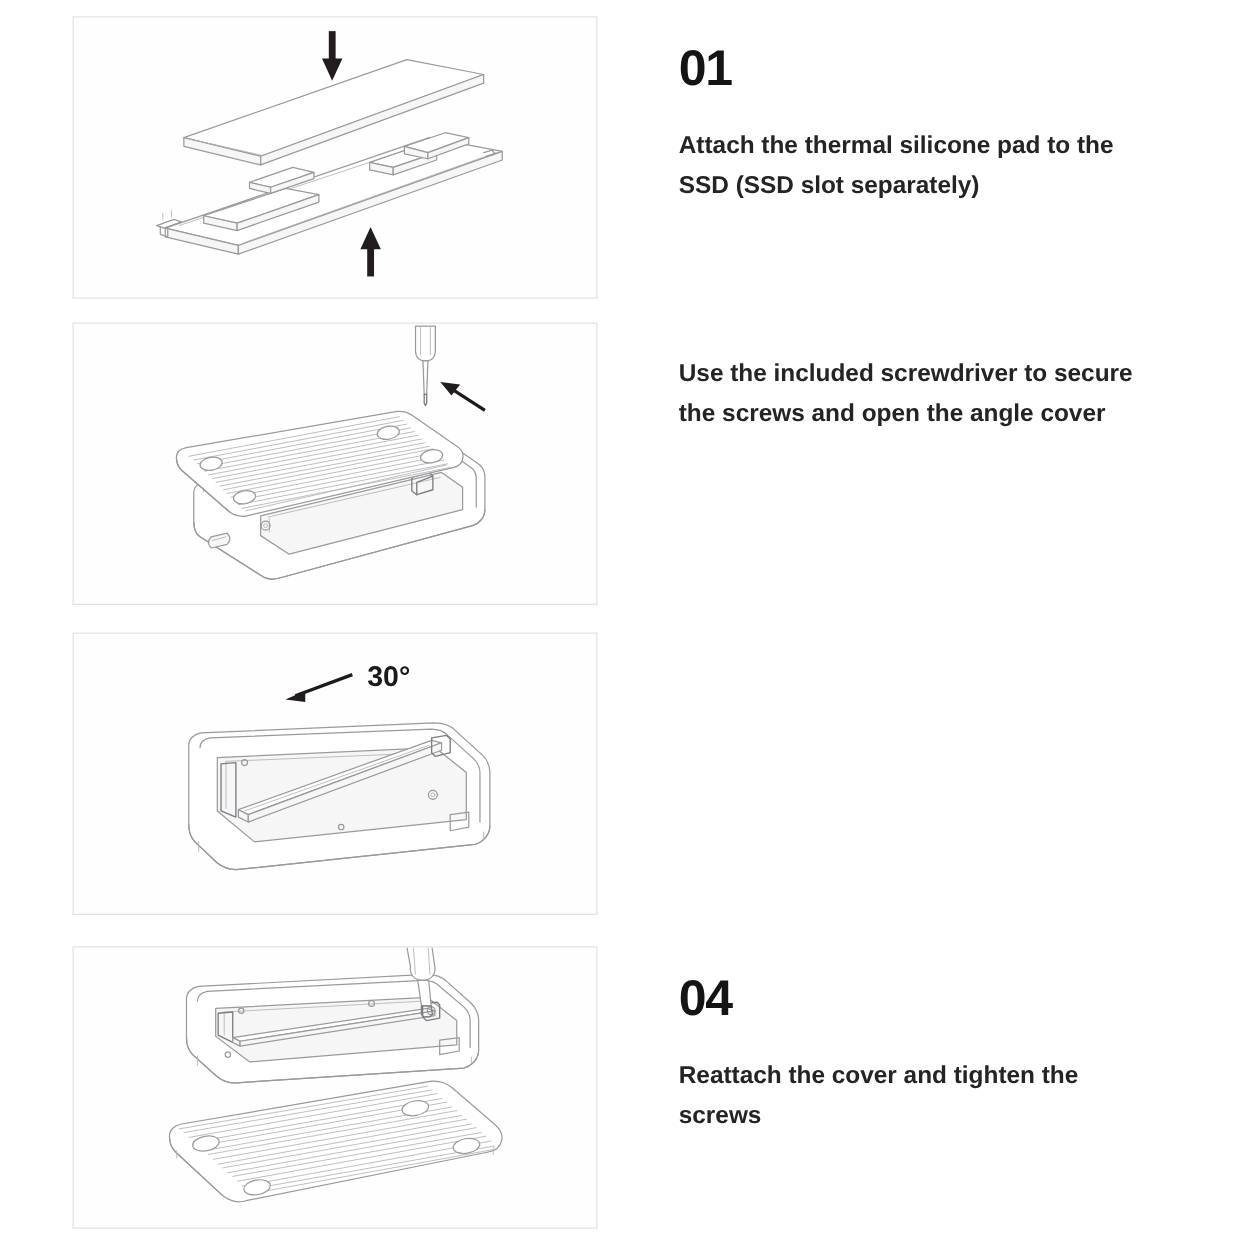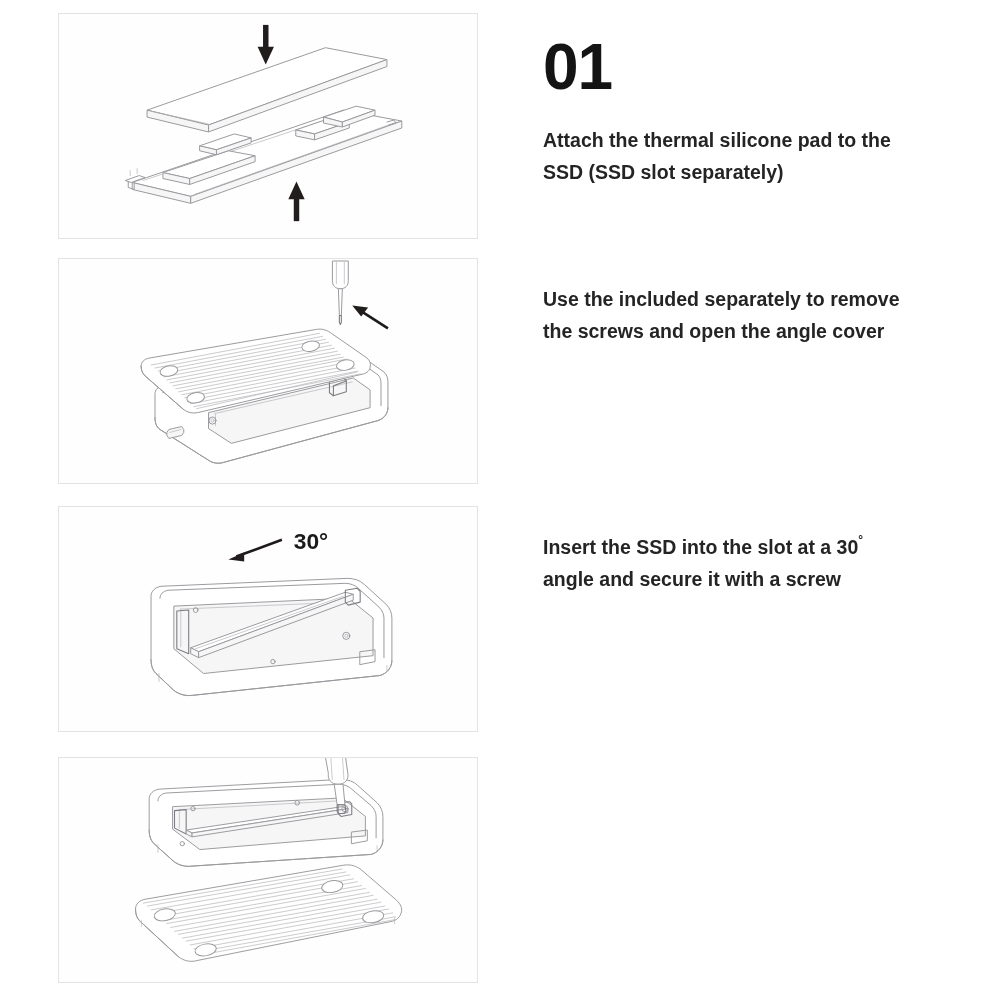--- a/index.html
+++ b/index.html
@@ -49,21 +49,21 @@
   }
 
   .copy {
     position: absolute;
     left: 543px;
     top: 0;
     width: 420px;
     height: 226px;
   }
   .step-num {
-    font-size: 64px;
+    font-size: 40px;
     font-weight: 700;
     letter-spacing: -1px;
     line-height: 1;
     color: #141414;
     margin: 22px 0 0 0;
     font-family: "Liberation Sans", sans-serif;
   }
   .step-text {
     margin: 26px 0 0 0;
     font-size: 19.5px;
@@ -217,21 +217,21 @@
         </g>
 
         <g>
           <line class="arrow-line" x1="331" y1="70" x2="300" y2="50"></line>
           <polygon class="arrow-solid" points="295,47 311,49 304,58"></polygon>
         </g>
       </svg>
     </div>
     <div class="copy">
       <p class="step-text">
-        <span>Use the included separately to remove</span><br>
+        <span>Use the included screwdriver to secure</span><br>
         <span>the screws and open the angle cover</span>
       </p>
     </div>
   </div>
 
   <div class="step-row r3">
     <div class="panel">
       <svg viewBox="0 0 420 226" xmlns="http://www.w3.org/2000/svg">
 
         <g>
@@ -264,24 +264,20 @@
         </g>
 
         <g>
           <line class="arrow-line" x1="224" y1="33" x2="178" y2="50" stroke-width="2.2"></line>
           <polygon class="arrow-solid" points="170,53 186,46 186,55"></polygon>
           <text class="deg-label" x="236" y="42">30°</text>
         </g>
       </svg>
     </div>
     <div class="copy">
-      <p class="step-text">
-        <span>Insert the SSD into the slot at a 30</span><span class="deg-sup">°</span><br>
-        <span>angle and secure it with a screw</span>
-      </p>
     </div>
   </div>
 
   <div class="step-row r4">
     <div class="panel">
       <svg viewBox="0 0 420 230" xmlns="http://www.w3.org/2000/svg">
 
         <g>
           <path class="fillw" d="M88,42 C88,37 92,33 98,32 L285,22 C292,22 298,24 302,28 L322,46 C326,50 328,55 328,60 L328,84
                                   C328,91 323,97 316,99 L132,111 C125,112 118,110 113,106 L93,88 C89,84 88,79 88,74 Z"></path>
@@ -339,15 +335,22 @@
           </g>
           <ellipse class="fillw" cx="104" cy="161" rx="11" ry="6" transform="rotate(-10 104 161)"></ellipse>
           <ellipse class="fillw" cx="276" cy="132" rx="11" ry="6" transform="rotate(-10 276 132)"></ellipse>
           <ellipse class="fillw" cx="146" cy="197" rx="11" ry="6" transform="rotate(-10 146 197)"></ellipse>
           <ellipse class="fillw" cx="318" cy="163" rx="11" ry="6" transform="rotate(-10 318 163)"></ellipse>
           <path class="ln" d="M74,155 C74,160 75,164 79,168 L118,204"></path>
           <path class="ln-t" d="M80,167 L80,173 M340,164 L340,170"></path>
         </g>
       </svg>
     </div>
+    <div class="copy">
+      <div class="step-num">04</div>
+      <p class="step-text">
+        <span>Reattach the cover and tighten the</span><br>
+        <span>screws</span>
+      </p>
+    </div>
   </div>
 
 </div>
 
 </body></html>

